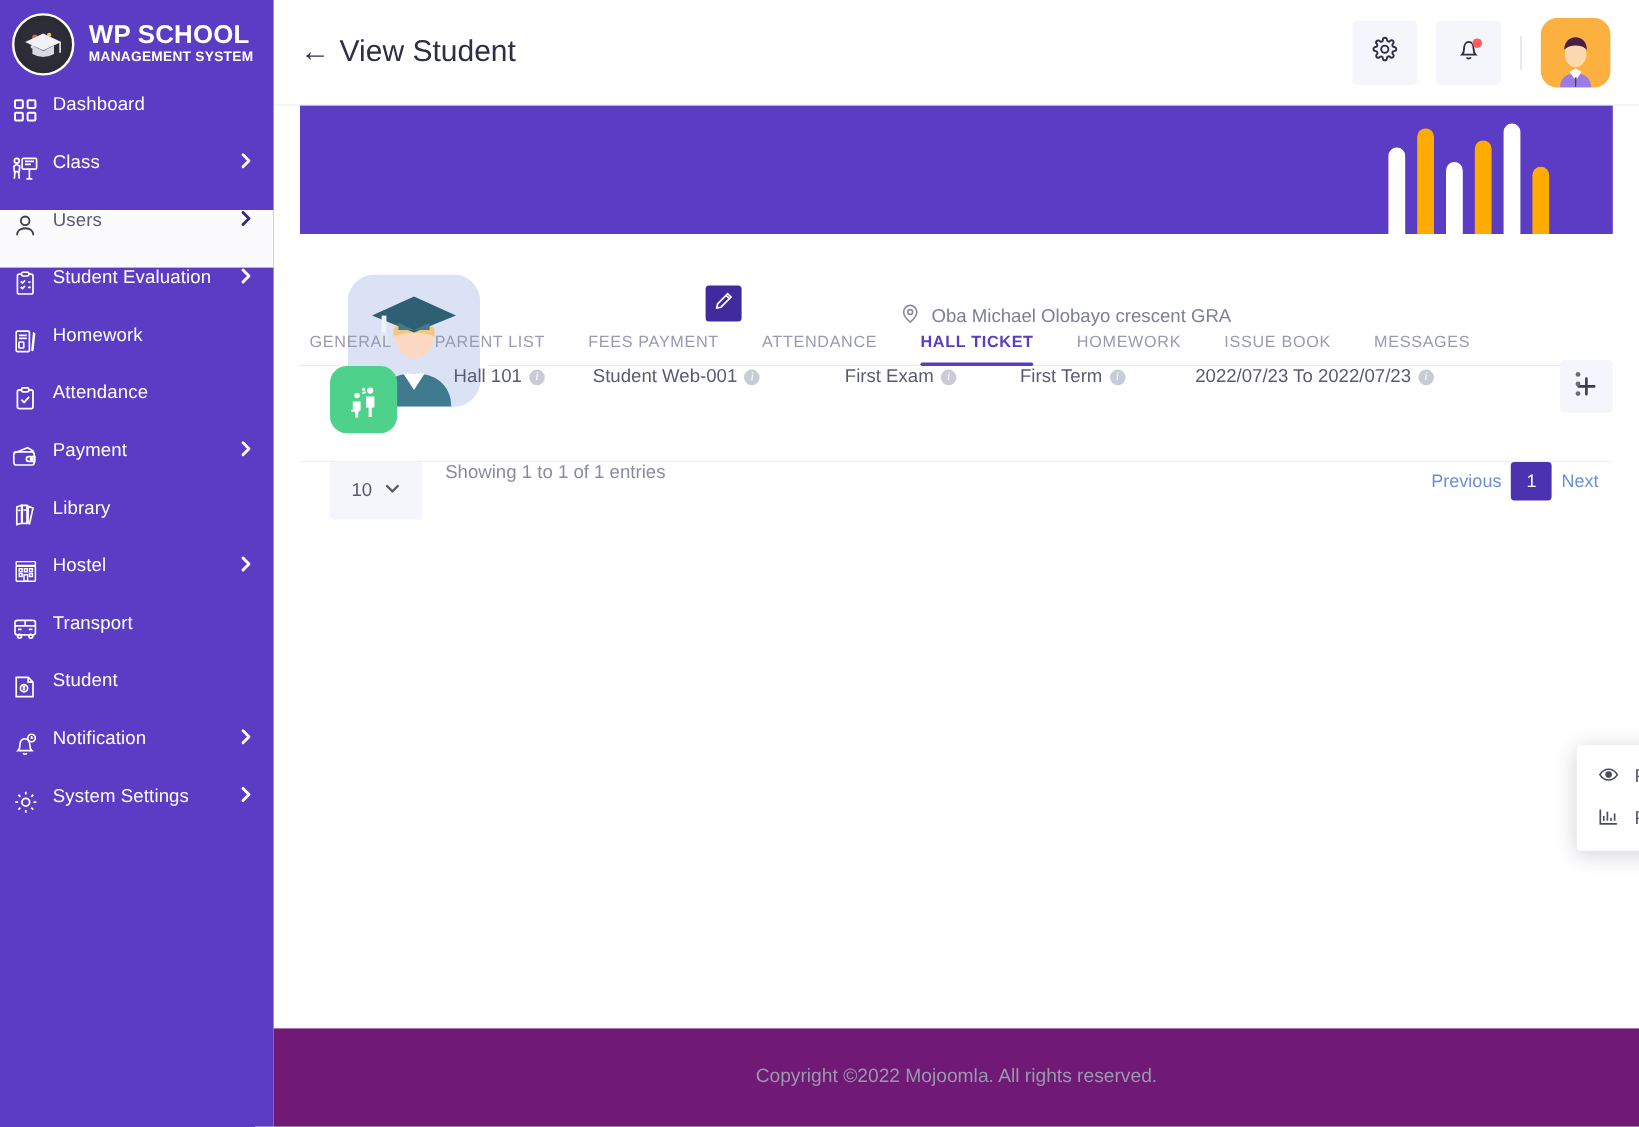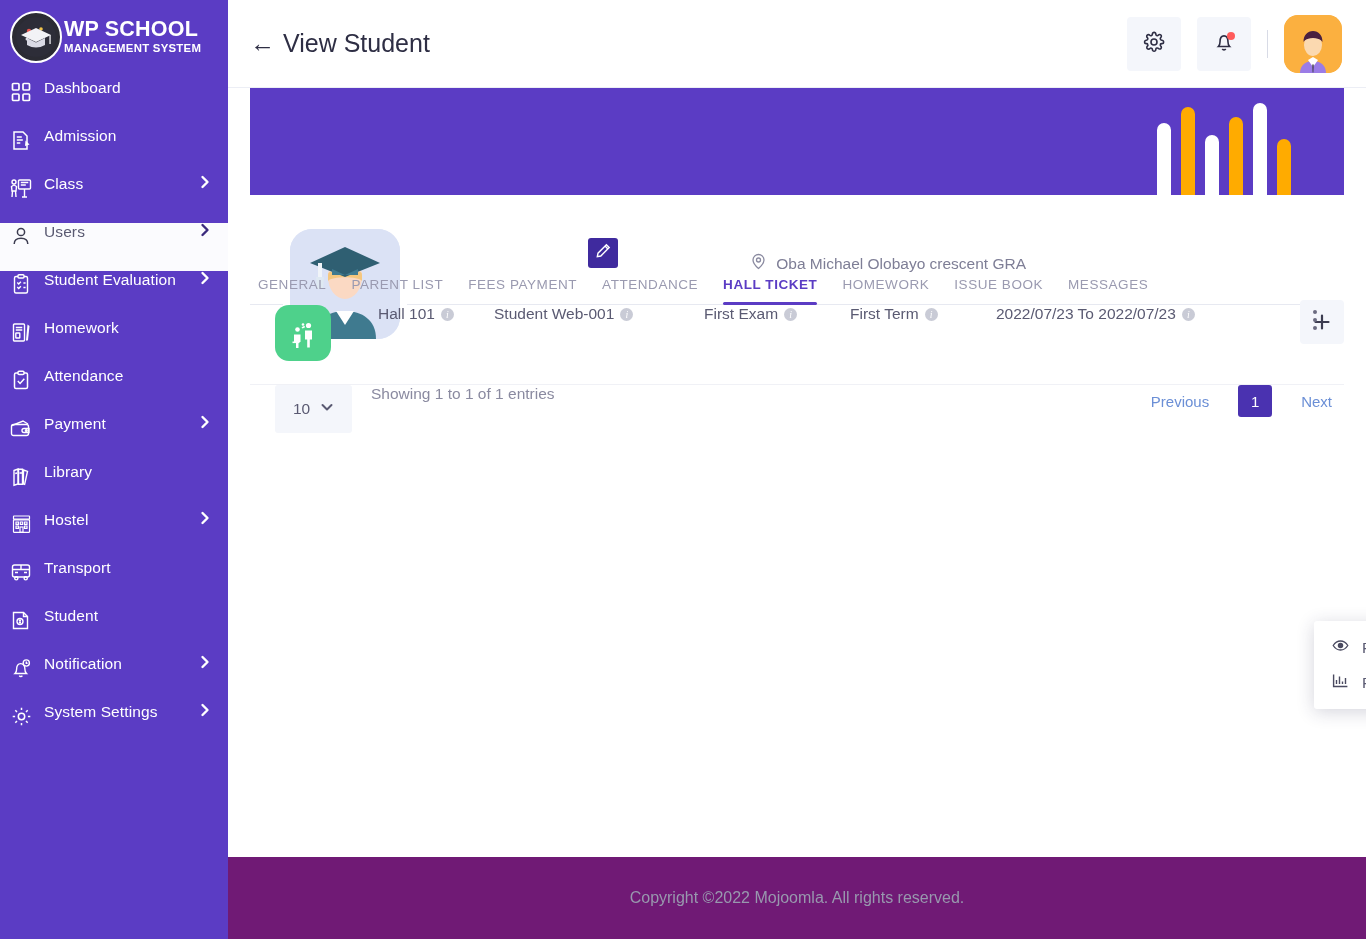--- a/index.html
+++ b/index.html
@@ -12,21 +12,21 @@
   .app { display: flex; width: 1366px; height: 939px; position: relative; }
 
   
   .sidebar {
     width: 228px; min-width: 228px; height: 939px;
     background: #5b3cc4;
     display: flex; flex-direction: column;
     position: relative; z-index: 5;
   }
   .brand {
-    display: flex; align-items: center; gap: 2px;
+    display: flex; align-items: center; gap: 12px;
     padding: 13px 0 13px 10px; height: 73px;
   }
   .brand-logo {
     width: 52px; height: 52px; border-radius: 50%;
     background: #2b2b33; border: 2px solid #ffffff;
     display: flex; align-items: center; justify-content: center;
     flex-shrink: 0; overflow: hidden;
   }
   .brand-text { display: flex; flex-direction: column; line-height: 1; }
   .brand-title {
@@ -126,21 +126,21 @@
     color: #7e7e96; font-size: 15.5px;
   }
   .plus-btn {
     position: absolute; right: 0px; top: 105px;
     width: 44px; height: 44px; background: #f4f6fb; border-radius: 4px;
     display: flex; align-items: center; justify-content: center; cursor: pointer;
   }
 
   
   .tabs {
-    margin-top: 68px; display: flex; align-items: flex-end; gap: 25px;
+    margin-top: 68px; display: flex; align-items: flex-end; gap: 36px;
     border-bottom: 1px solid #e7e9f1; padding-left: 8px; height: 42px;
   }
   .tab {
     font-size: 13.5px; letter-spacing: .55px; color: #9a9ab0;
     padding-bottom: 12px; cursor: pointer; position: relative; font-weight: 500;
   }
   .tab.active { color: #5b3cc4; font-weight: bold; }
   .tab.active::after {
     content: ""; position: absolute; left: 0; right: 0; bottom: -1px;
     height: 3px; background: #5b3cc4; border-radius: 2px;
@@ -182,21 +182,21 @@
   .pager {
     display: flex; align-items: flex-start; height: 78px; padding-left: 25px;
     position: relative;
   }
   .per-page {
     width: 77px; height: 48px; background: #f4f6fb; border-radius: 3px;
     display: flex; align-items: center; justify-content: center; gap: 10px;
     cursor: pointer; color: #5a5a72; font-size: 15.5px;
   }
   .showing { margin-left: 19px; color: #8a8aa0; font-size: 15.5px; }
-  .pagenav { margin-left: auto; display: flex; align-items: center; gap: 29px; padding-right: 12px;}
+  .pagenav { margin-left: auto; display: flex; align-items: center; gap: 8px; padding-right: 12px;}
   .pg-link { color: #6b8fd6; font-size: 15px; cursor: pointer; }
   .pg-num {
     min-width: 34px; height: 32px; background: #4a32b0; color: #fff;
     border-radius: 3px; display: flex; align-items: center;
     justify-content: center; font-size: 15px; cursor: pointer;
   }
 
   
   .dropdown {
     position: absolute; left: 1064px; top: 316px; width: 222px;
@@ -256,30 +256,20 @@
           <svg width="20" height="20" viewBox="0 0 20 20" fill="none" stroke="#fff" stroke-width="1.7">
             <rect x="1.5" y="1.5" width="6.5" height="6.5" rx="1"></rect>
             <rect x="12" y="1.5" width="6.5" height="6.5" rx="1"></rect>
             <rect x="1.5" y="12" width="6.5" height="6.5" rx="1"></rect>
             <rect x="12" y="12" width="6.5" height="6.5" rx="1"></rect>
           </svg>
         </span>
         <span class="nav-label">Dashboard</span>
       </div>
 
-      <div class="nav-item">
-        <span class="ico">
-          <svg width="21" height="21" viewBox="0 0 21 21" fill="none" stroke="#fff" stroke-width="1.5">
-            <path d="M3 2h9l4 4v13H3z"></path>
-            <path d="M5.8 7h5M5.8 10h6M5.8 13h3.5"></path>
-            <path d="M14.5 10.5l4 4-4.5 1.5 .5-5.5z" fill="#fff" stroke="none"></path>
-          </svg>
-        </span>
-        <span class="nav-label">Admission</span>
-      </div>
 
       <div class="nav-item">
         <span class="ico">
           <svg width="22" height="21" viewBox="0 0 22 21" fill="none" stroke="#fff" stroke-width="1.4">
             <rect x="8.5" y="2" width="12" height="9" rx="1"></rect>
             <path d="M10.8 4.5h7.5M10.8 7h5"></path>
             <circle cx="4" cy="4" r="2"></circle>
             <path d="M1.5 8.5 L4 7 L6.5 8.5 L6 13 H2z"></path>
             <path d="M2.5 13 L2 19M5.5 13 L6 19"></path>
             <path d="M14.5 11 v8M12 19 h5"></path>

